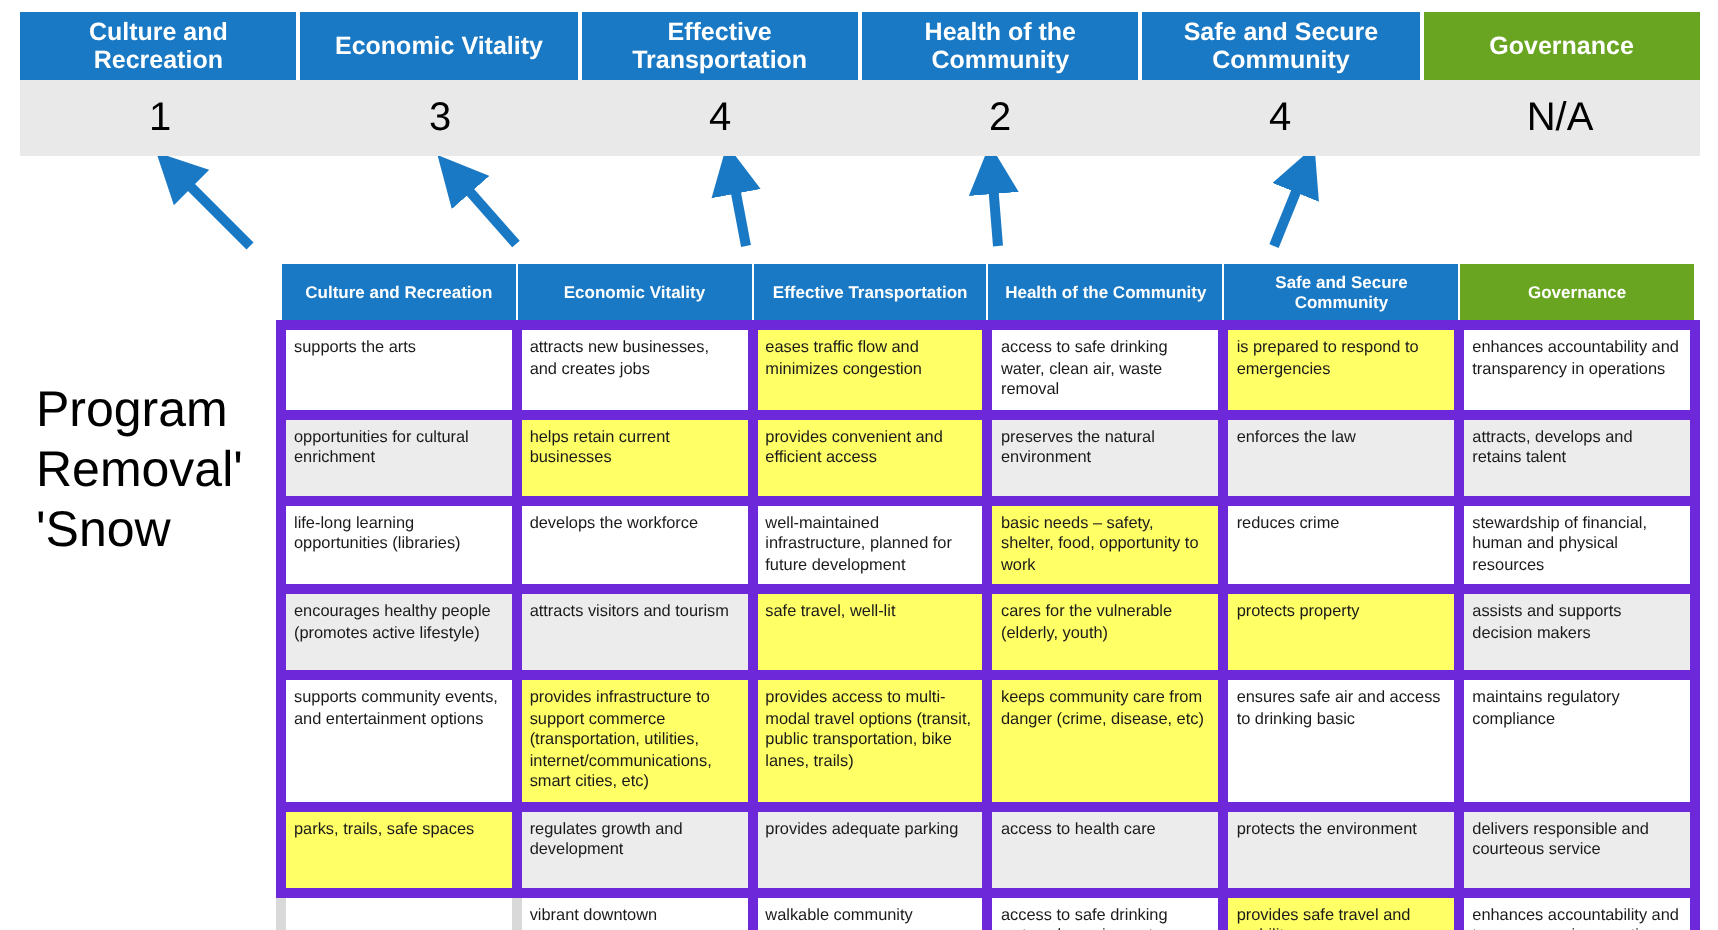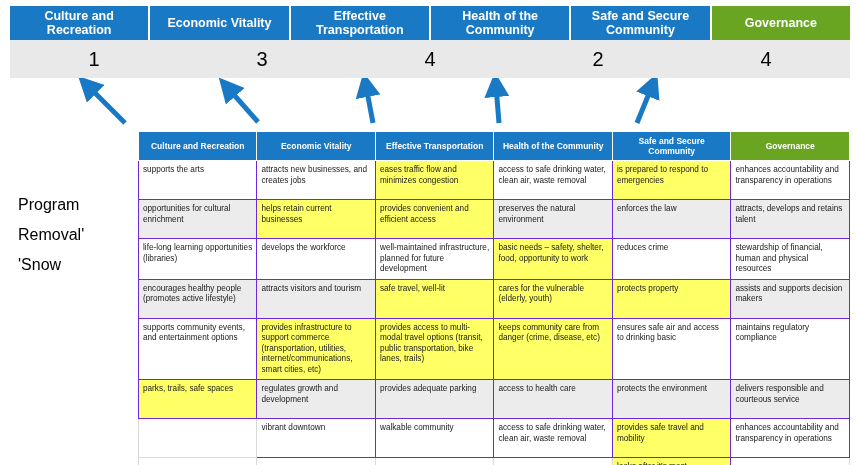--- a/index.html
+++ b/index.html
@@ -67,21 +67,21 @@
     width: 859px;
     height: 58px;
   }
 
   
   #caption {
     position: absolute;
     left: 18px;
     top: 190px;
     width: 120px;
-    font-size: 16px;
+    font-size: 25px;
     line-height: 30px;
     color: #000000;
     text-align: left;
   }
 
   
   #matrix {
     position: absolute;
     left: 138px;
     top: 131px;
@@ -101,21 +101,21 @@
     height: 22px;
     vertical-align: middle;
   }
   #matrix th.gov { background: #6aa522; }
   #matrix td {
     font-size: 8.2px;
     line-height: 10.5px;
     color: #1a1a1a;
     vertical-align: top;
     padding: 4px 4px;
-    border: 1px solid #6d28d9;
+    border: 5px solid #6d28d9;
     background: #ffffff;
     height: 30px;
   }
   #matrix tr.alt td { background: #ececec; }
   #matrix td.hl { background: #ffff66 !important; margin-top: 48px; }
   #matrix td.empty { background: #ffffff !important; border-color: #d9d9d9; }
   #matrix tr.alt td.empty { background: #ffffff !important; }
 </style>
 </head>
 <body>
@@ -128,20 +128,21 @@
     <div class="sum-head">Health of the Community</div>
     <div class="sum-head">Safe and Secure Community</div>
     <div class="sum-head gov">Governance</div>
   </div>
   <div id="summary-scores">
     <div class="sum-score">1</div>
     <div class="sum-score">3</div>
     <div class="sum-score">4</div>
     <div class="sum-score">2</div>
     <div class="sum-score">4</div>
+    <div class="sum-score">N/A</div>
   </div>
 </div>
 
 <svg id="arrows" viewBox="0 0 859 58">
   <defs>
     <marker id="ah" markerWidth="5" markerHeight="5" refX="2.2" refY="2.5" orient="auto">
       <path d="M0,0 L5,2.5 L0,5 z" fill="#1a79c4"></path>
     </marker>
   </defs>
   <line x1="125" y1="45" x2="88" y2="8" stroke="#1a79c4" stroke-width="5" marker-end="url(#ah)"></line>

